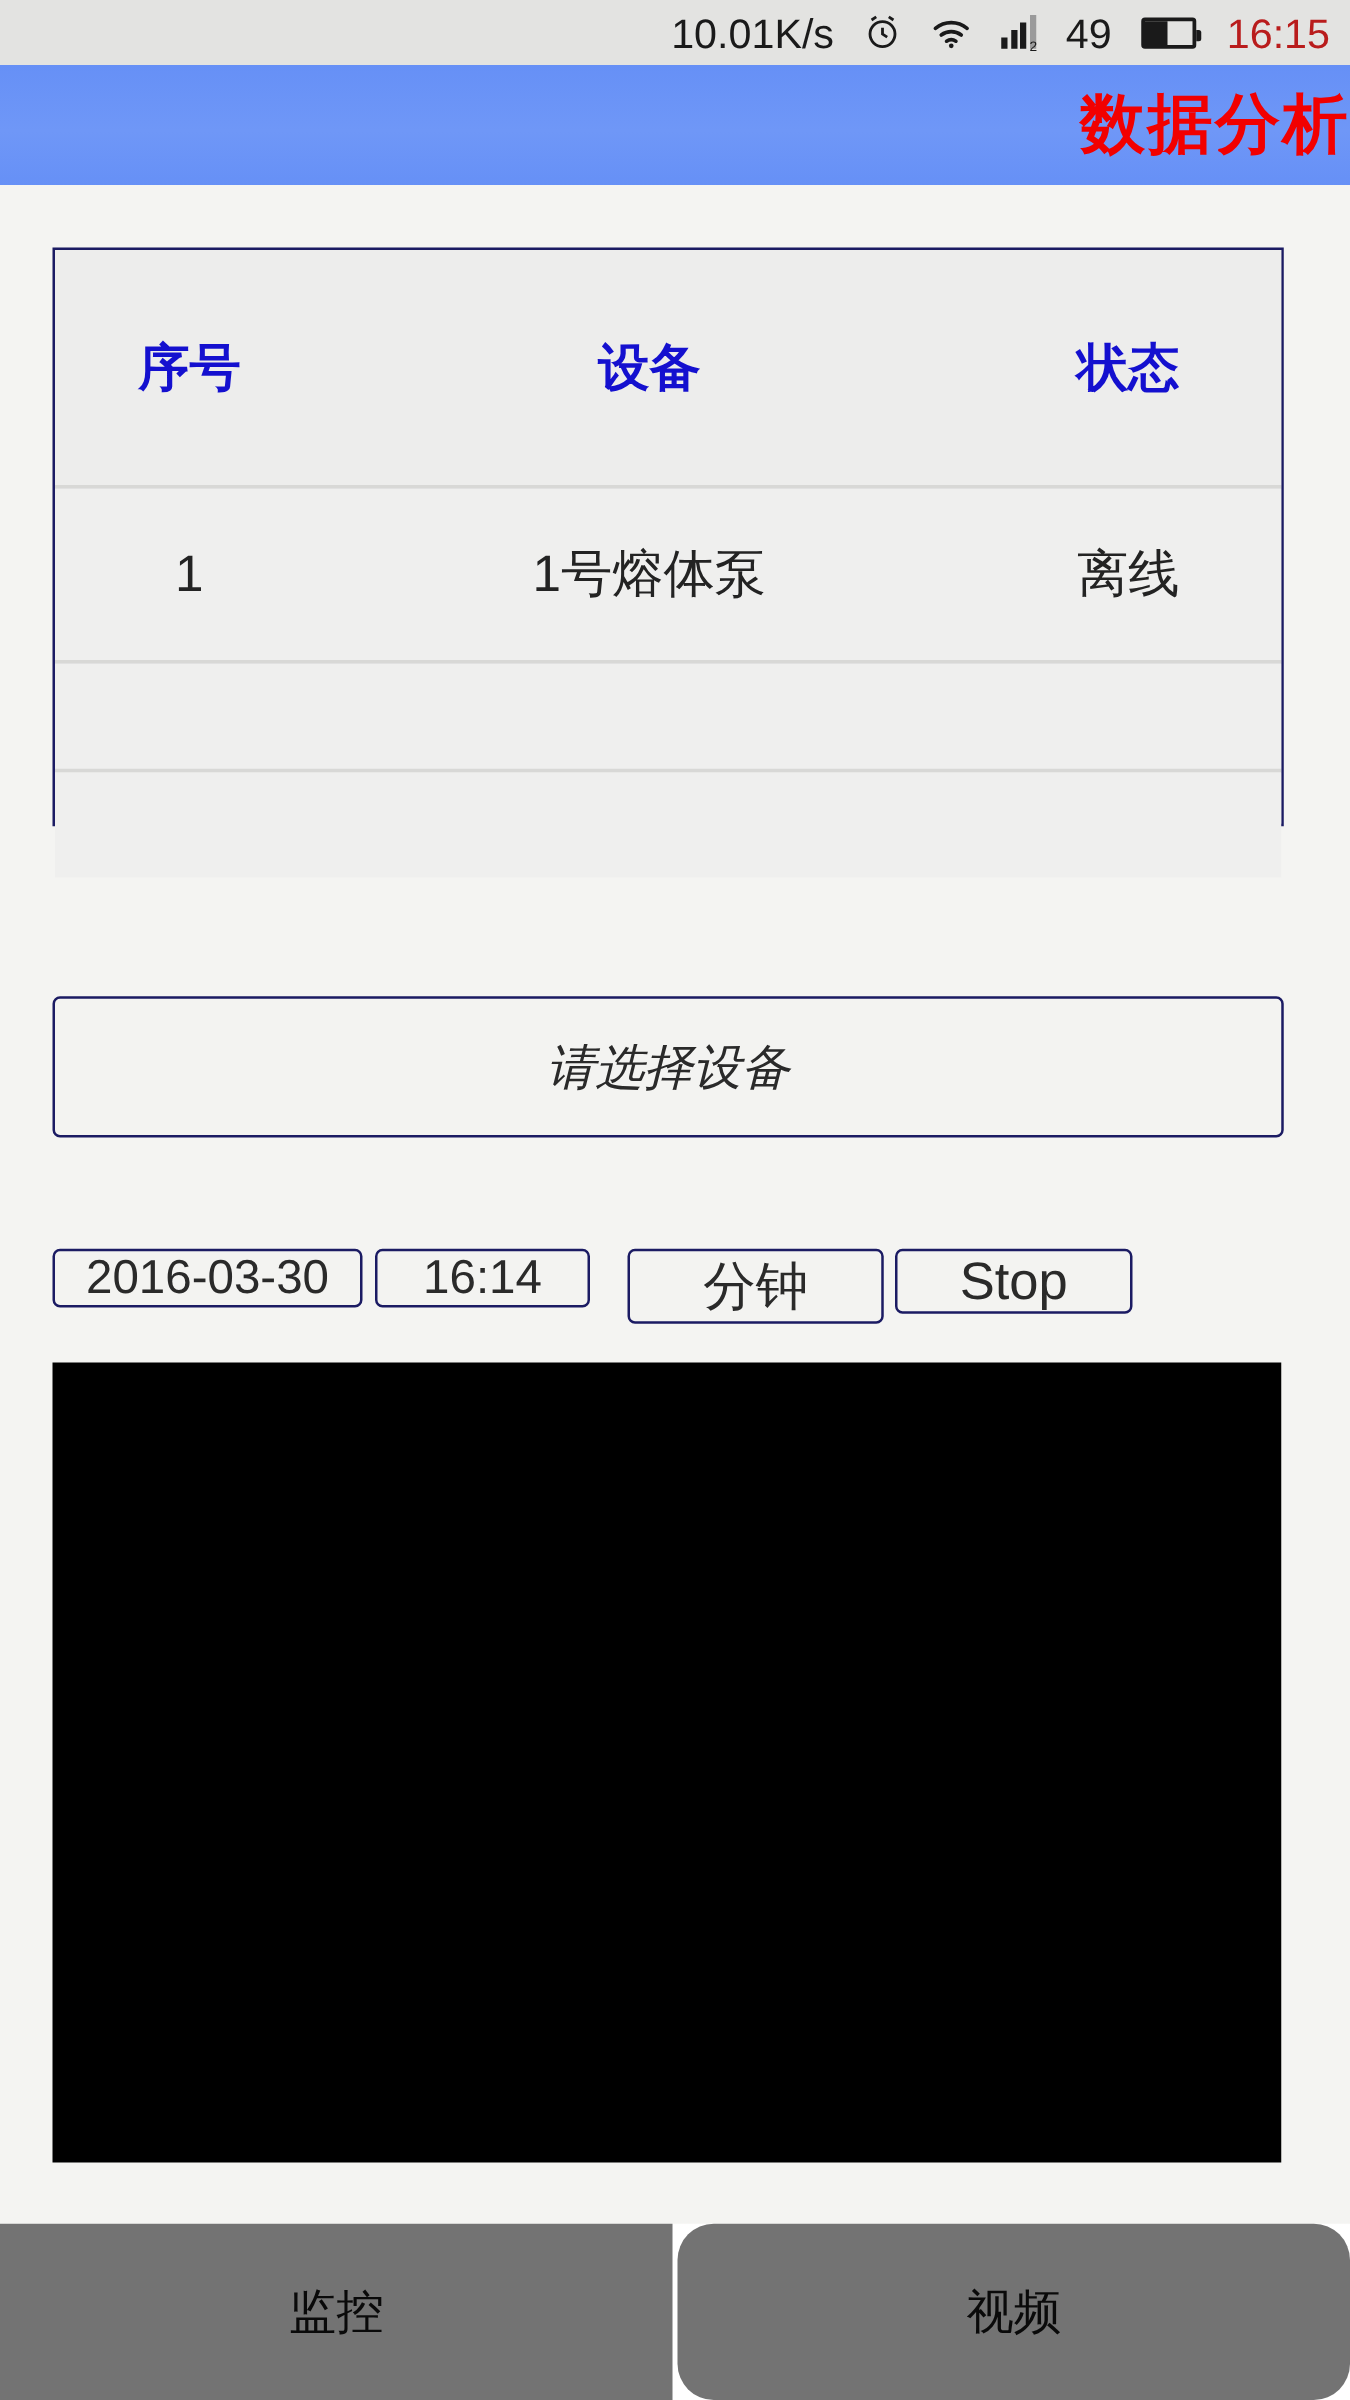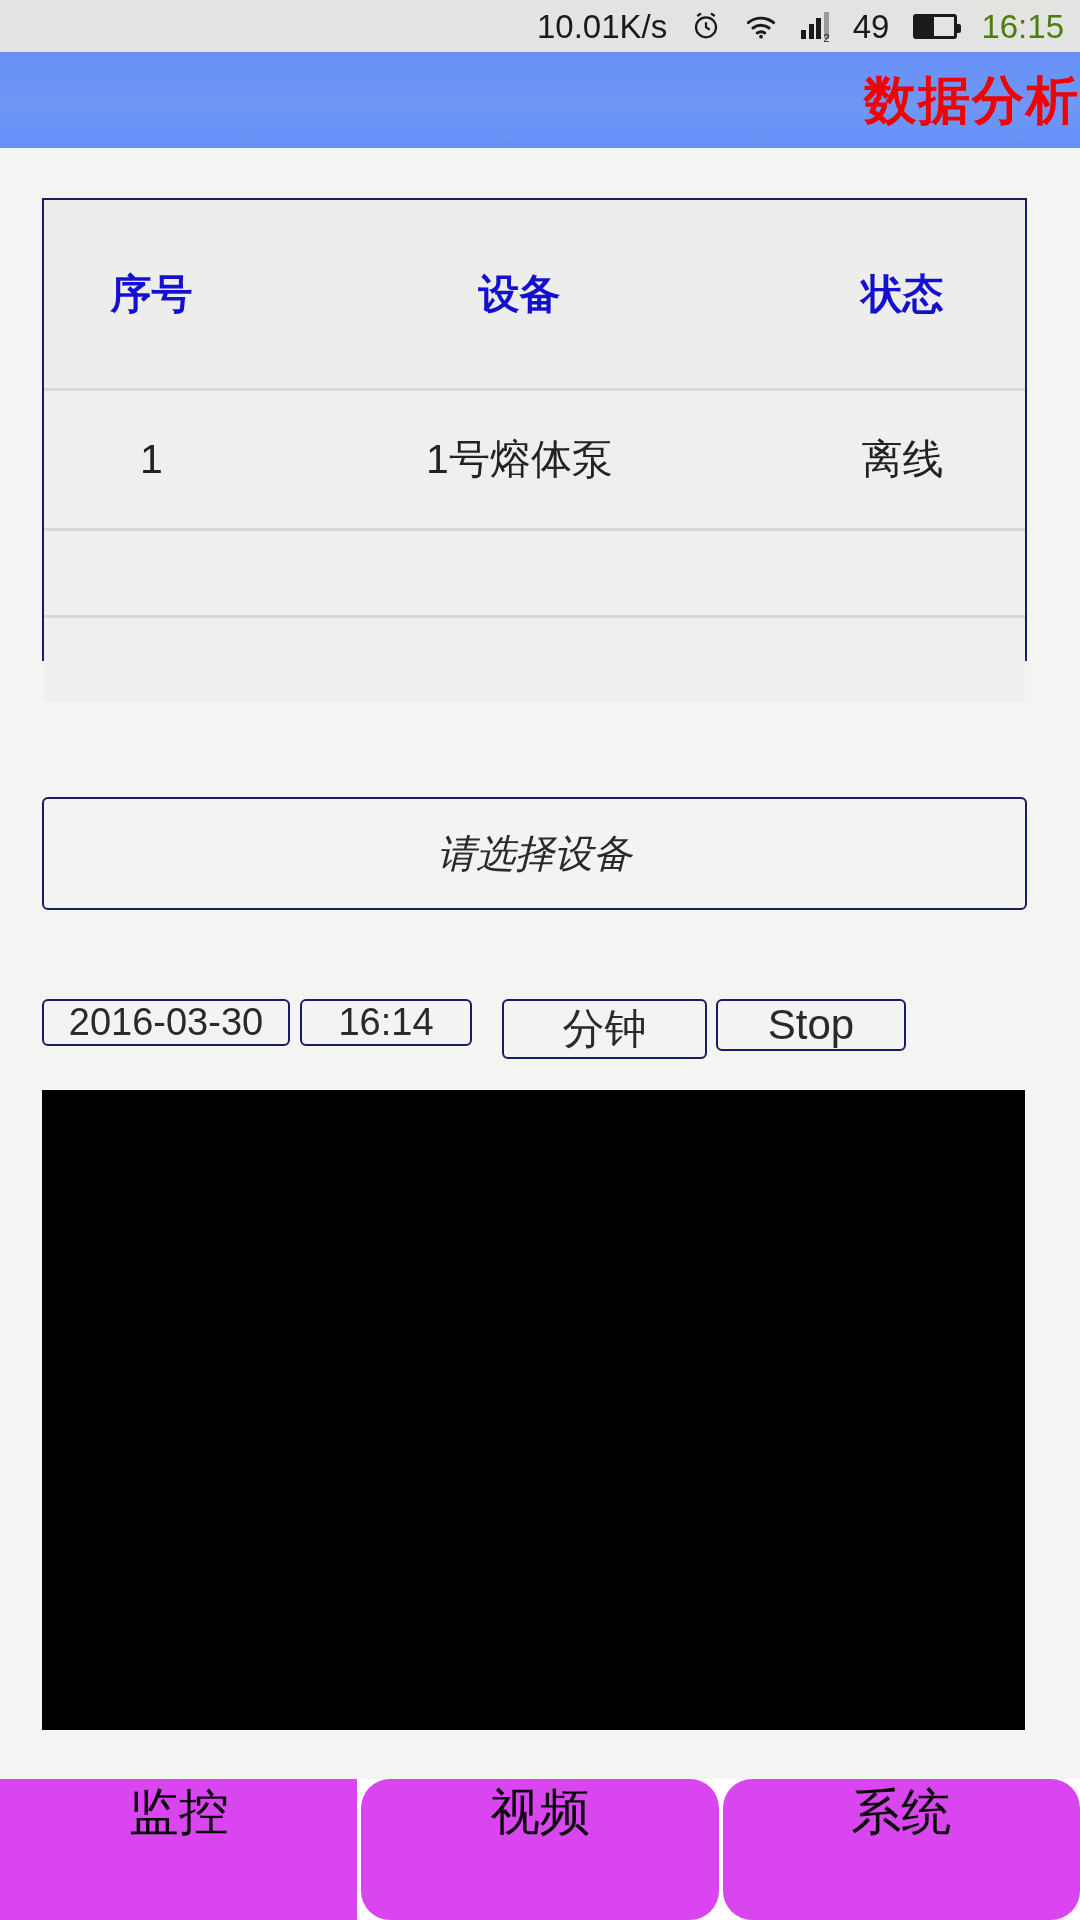--- a/index.html
+++ b/index.html
@@ -21,21 +21,21 @@
     width: 1080px; height: 52px;
     background: #e3e3e1;
     display: flex; align-items: center; justify-content: flex-end;
     padding-right: 16px;
   }
   .sb-items { display: flex; align-items: center; gap: 24px; }
   .sb-text {
     font-size: 33px; color: #1a1a1a; letter-spacing: 0px;
     line-height: 1; white-space: nowrap;
   }
-  .sb-time { font-size: 33px; color: #4d7c0f; line-height: 1; }
+  .sb-time { font-size: 33px; color: #b91c1c; line-height: 1; }
   .sb-ico { display: flex; align-items: center; }
 
   
   .bars { display: flex; align-items: flex-end; gap: 2.5px; height: 26px; position: relative; }
   .bars i { display: block; width: 5px; background: #1a1a1a; }
   .bars i:nth-child(1) { height: 9px; }
   .bars i:nth-child(2) { height: 15px; }
   .bars i:nth-child(3) { height: 21px; }
   .bars i:nth-child(4) { height: 27px; background: #9a9a9a; }
   .bars .simnum {
@@ -129,23 +129,23 @@
   }
 
   
   .bottom-nav {
     position: absolute; left: 0; top: 1779px;
     width: 1080px; height: 141px;
     display: flex;
     background: #ffffff;
   }
   .nav-item {
-    flex: 1; background: #d946ef;
-    display: flex; justify-content: center;
-    color: #0a0a0a; font-size: 50px;
+    flex: 1; background: #737373;
+    display: flex; align-items: center; justify-content: center;
+    color: #0a0a0a; font-size: 38px;
   }
   .nav-item + .nav-item { margin-left: 4px; border-radius: 29px; }
 </style>
 </head>
 <body>
 
 <div id="app">
 
   <div class="statusbar">
     <div class="sb-items">
@@ -234,18 +234,15 @@
 
   <div class="chart-area"></div>
 
   <div class="bottom-nav">
     <div class="nav-item">
       <span>监控</span>
     </div>
     <div class="nav-item">
       <span>视频</span>
     </div>
-    <div class="nav-item">
-      <span>系统</span>
-    </div>
   </div>
 
 </div>
 
 </body></html>

